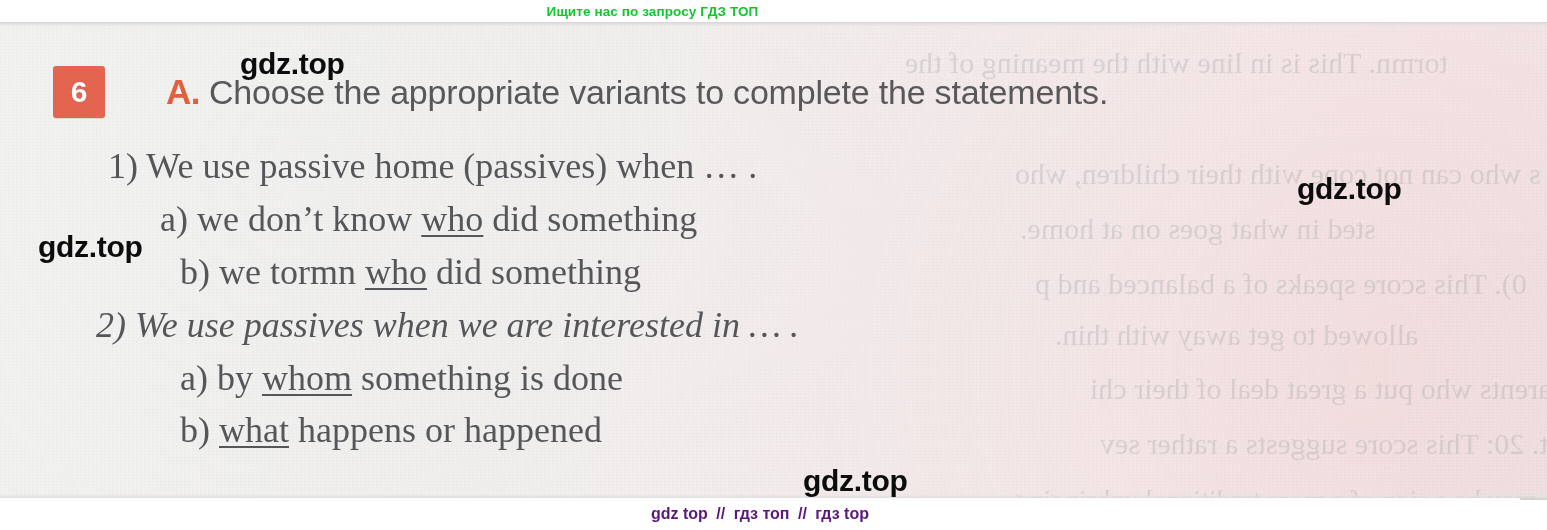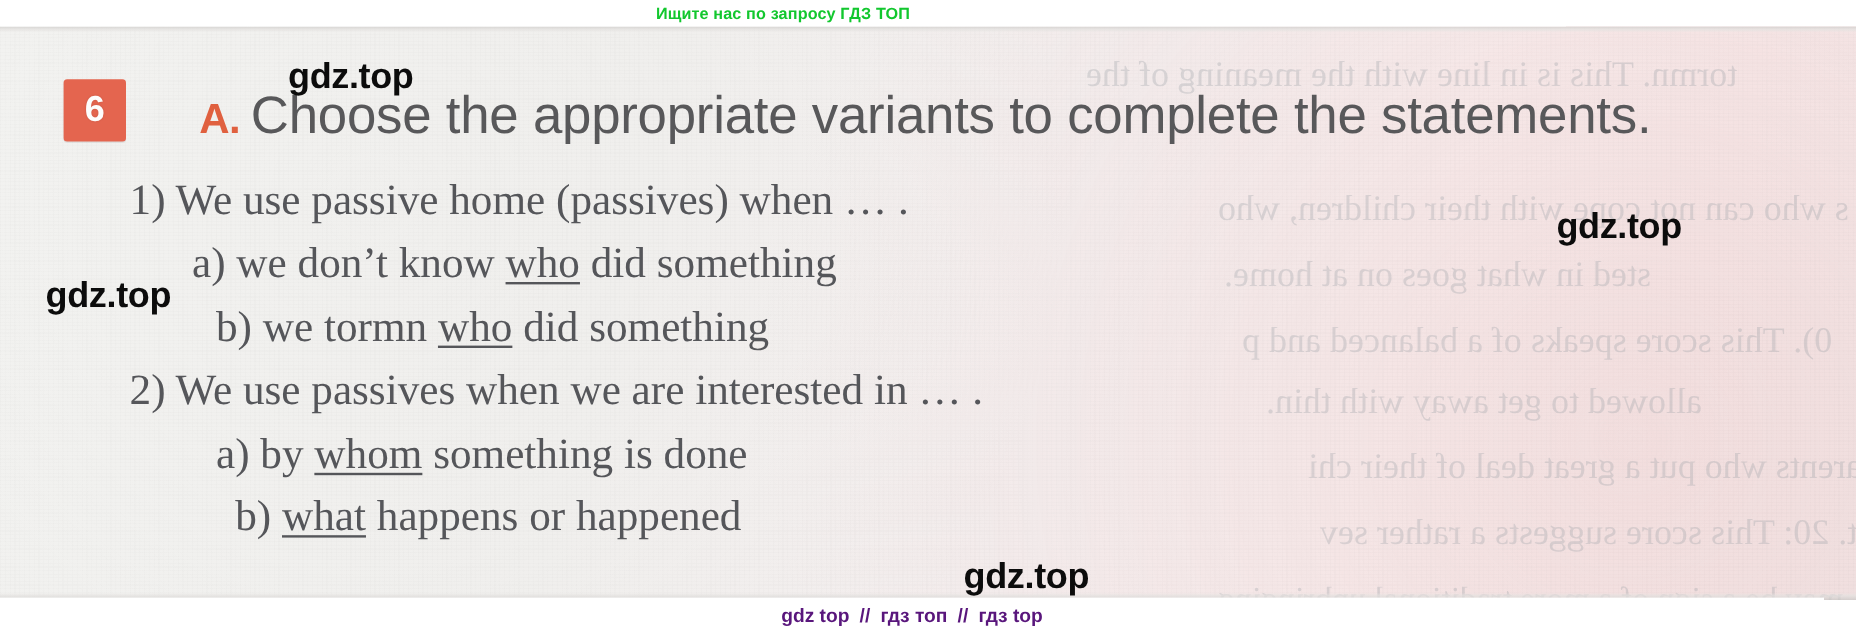--- a/index.html
+++ b/index.html
@@ -93,21 +93,21 @@
     position:absolute;left:166px;top:50px;
     display:flex;align-items:baseline;white-space:nowrap;
   }
   .task-head .letter{
     font-family:"Liberation Sans",sans-serif;
     font-size:35px;font-weight:700;color:#e0603f;
     letter-spacing:-.5px;margin-right:9px;
   }
   .task-head .headline{
     font-family:"Liberation Sans",sans-serif;
-    font-size:44px;font-weight:400;color:#58585a;
+    font-size:34px;font-weight:400;color:#58585a;
     letter-spacing:-.2px;
   }
 
   .q-list{position:absolute;left:0;top:126px;width:1547px;}
   .q-line{
     font-family:"Liberation Serif",serif;
     font-size:36px;color:#55565a;line-height:1;
     white-space:nowrap;position:absolute;
   }
   .q-line .u{text-decoration:underline;text-underline-offset:4px;text-decoration-thickness:2px;}
@@ -152,23 +152,23 @@
 
       <div class="task-head">
         <span class="letter">A.</span>
         <span class="headline">Choose the appropriate variants to complete the statements.</span>
       </div>
 
       <div class="q-list" id="q-list">
           <div class="q-line" style="left: 108px; top: 0px;"><span>1) </span><span>We use passive home (passives) when … .</span></div>
           <div class="q-line" style="left: 160px; top: 53px;"><span>a) </span><span>we don’t know </span><span class="u">who</span><span> did something</span></div>
           <div class="q-line" style="left: 180px; top: 106px;"><span>b) </span><span>we tormn </span><span class="u">who</span><span> did something</span></div>
-          <div class="q-line" style="left: 108px; top: 159px;"><span>2) </span><span>We use passives when we are interested in … .</span></div>
+          <div class="q-line" style="left: 96px; top: 159px; font-style: italic;"><span>2) </span><span>We use passives when we are interested in … .</span></div>
           <div class="q-line" style="left: 180px; top: 212px; text-align: right;"><span>a) </span><span>by </span><span class="u">whom</span><span> something is done</span></div>
-          <div class="q-line" style="left: 180px; top: 264px; margin-left: 16px;"><span>b) </span><span class="u">what</span><span> happens or happened</span></div>
+          <div class="q-line" style="left: 180px; top: 264px;"><span>b) </span><span class="u">what</span><span> happens or happened</span></div>
         </div>
     </div>
 
     <div id="wm-layer">
         <div class="wm" style="left: 240px; top: 25px;">gdz.top</div>
         <div class="wm" style="left: 1297px; top: 150px;">gdz.top</div>
         <div class="wm" style="left: 38px; top: 208px;">gdz.top</div>
         <div class="wm" style="left: 803px; top: 442px;">gdz.top</div>
       </div>
   </div>

